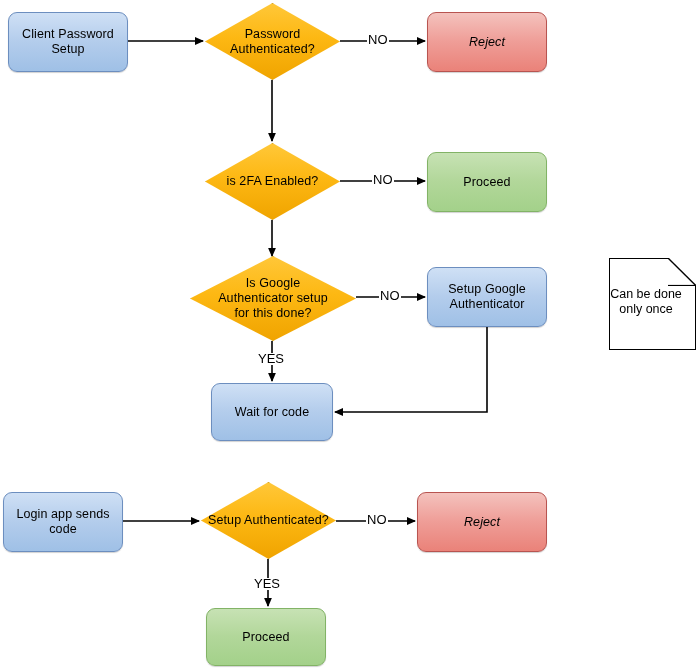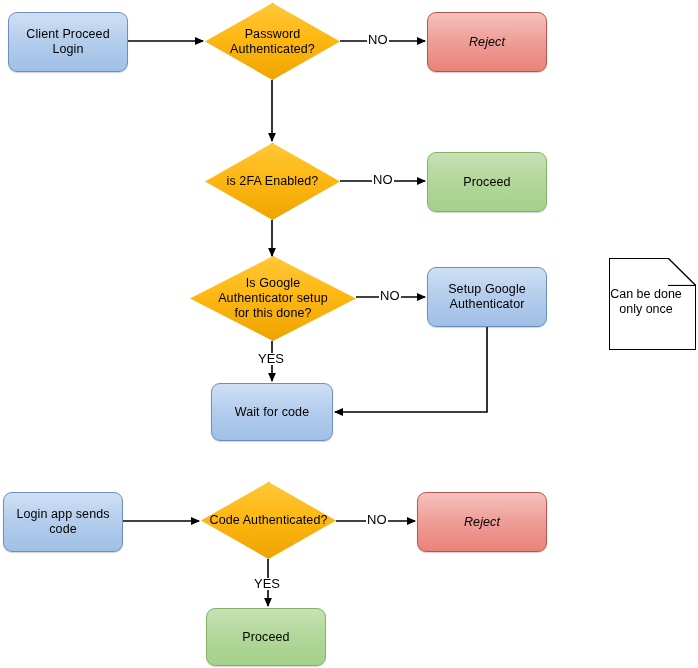--- a/index.html
+++ b/index.html
@@ -171,21 +171,21 @@
 
   <div class="edge-label" style="left:379px; top:290px;">NO</div>
 
   <div class="edge-label" style="left:257px; top:353px;">YES</div>
 
   <div class="edge-label" style="left:366px; top:514px;">NO</div>
 
   <div class="edge-label" style="left:253px; top:578px;">YES</div>
 
   <div class="node box box-blue" style="left:8px; top:12px; width:120px; height:60px;">
-    <span class="lbl">Client Proceed Login</span>
+    <span class="lbl">Client Password Setup</span>
   </div>
 
   <div class="node diamond" style="left:205px; top:3px; width:135px; height:77px;">
     <span class="dia-shape"></span>
     <span class="lbl">Password Authenticated?</span>
   </div>
 
   <div class="node box box-red" style="left:427px; top:12px; width:120px; height:60px;">
     <span class="lbl">Reject</span>
   </div>
@@ -221,21 +221,21 @@
   <div class="node box box-blue" style="left:211px; top:383px; width:122px; height:58px;">
     <span class="lbl">Wait for code</span>
   </div>
 
   <div class="node box box-blue" style="left:3px; top:492px; width:120px; height:60px;">
     <span class="lbl">Login app sends code</span>
   </div>
 
   <div class="node diamond" style="left:201px; top:482px; width:135px; height:77px;">
     <span class="dia-shape"></span>
-    <span class="lbl">Code Authenticated?</span>
+    <span class="lbl">Setup Authenticated?</span>
   </div>
 
   <div class="node box box-red" style="left:417px; top:492px; width:130px; height:60px;">
     <span class="lbl">Reject</span>
   </div>
 
   <div class="node box box-green" style="left:206px; top:608px; width:120px; height:58px;">
     <span class="lbl">Proceed</span>
   </div>
 

